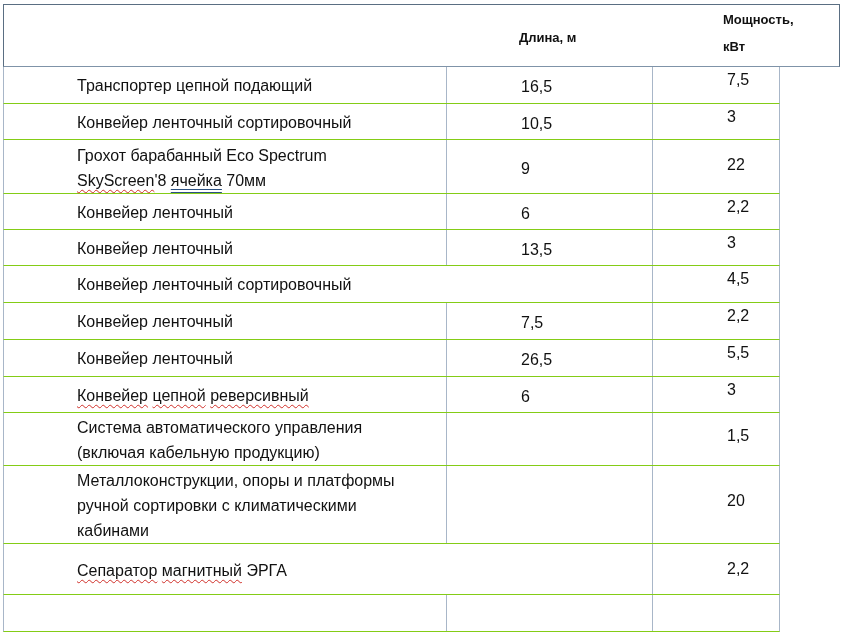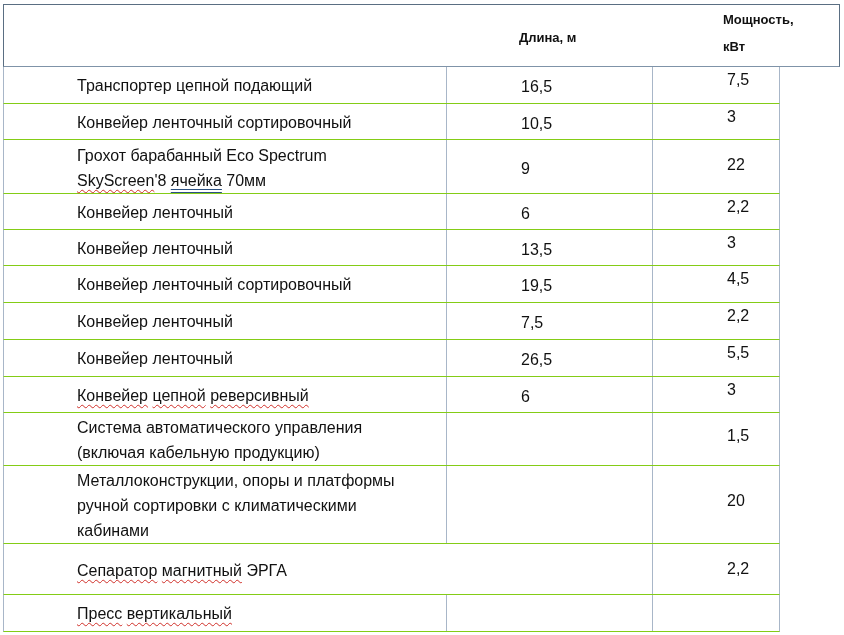--- a/index.html
+++ b/index.html
@@ -91,23 +91,20 @@
       </div>
     <div class="cell c3">
         <span class="txt" style="top:0px;">3</span>
       </div>
   </div>
 
   <div class="row" style="top:262px;height:37px;">
     <div class="cell c1">
         <span class="txt" style="top:6px;">Конвейер ленточный сортировочный</span>
       </div>
-    <div class="cell c2">
-        <span class="txt" style="top:7px;">19,5</span>
-      </div>
     <div class="cell c3">
         <span class="txt" style="top:0px;">4,5</span>
       </div>
   </div>
 
   <div class="row" style="top:299px;height:37px;">
     <div class="cell c1">
         <span class="txt" style="top:6px;">Конвейер ленточный</span>
       </div>
     <div class="cell c2">
@@ -172,23 +169,20 @@
   <div class="row" style="top:540px;height:51px;">
     <div class="cell c1">
       <span class="txt" style="top:14px;"><span class="sq">Сепаратор</span> <span class="sq">магнитный</span> ЭРГА</span>
     </div>
     <div class="cell c3">
         <span class="txt" style="top:12px;">2,2</span>
       </div>
   </div>
 
   <div class="row" style="top:591px;height:37px;">
-    <div class="cell c1">
-      <span class="txt" style="top:6px;"><span class="sq">Пресс</span> <span class="sq">вертикальный</span></span>
-    </div>
     <div class="cell c2">
         <span class="txt" style="top:7px;"></span>
       </div>
     <div class="cell c3">
         <span class="txt" style="top:0px;"></span>
       </div>
   </div>
 </div>
 
 </body></html>

